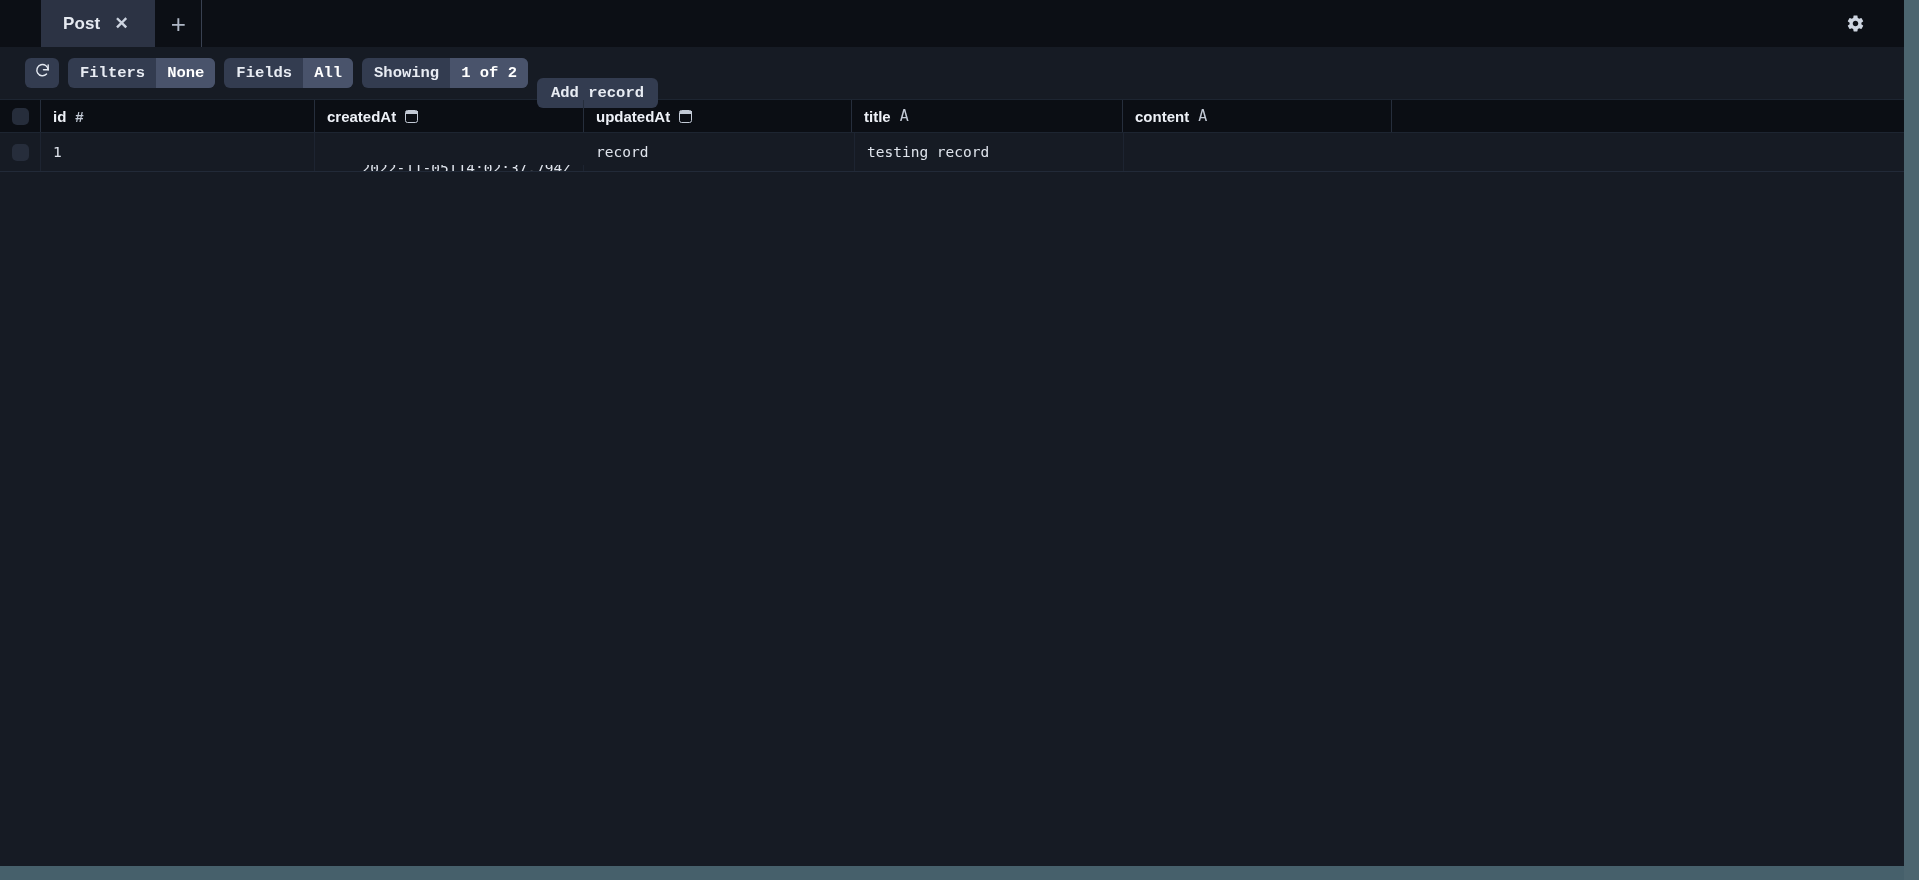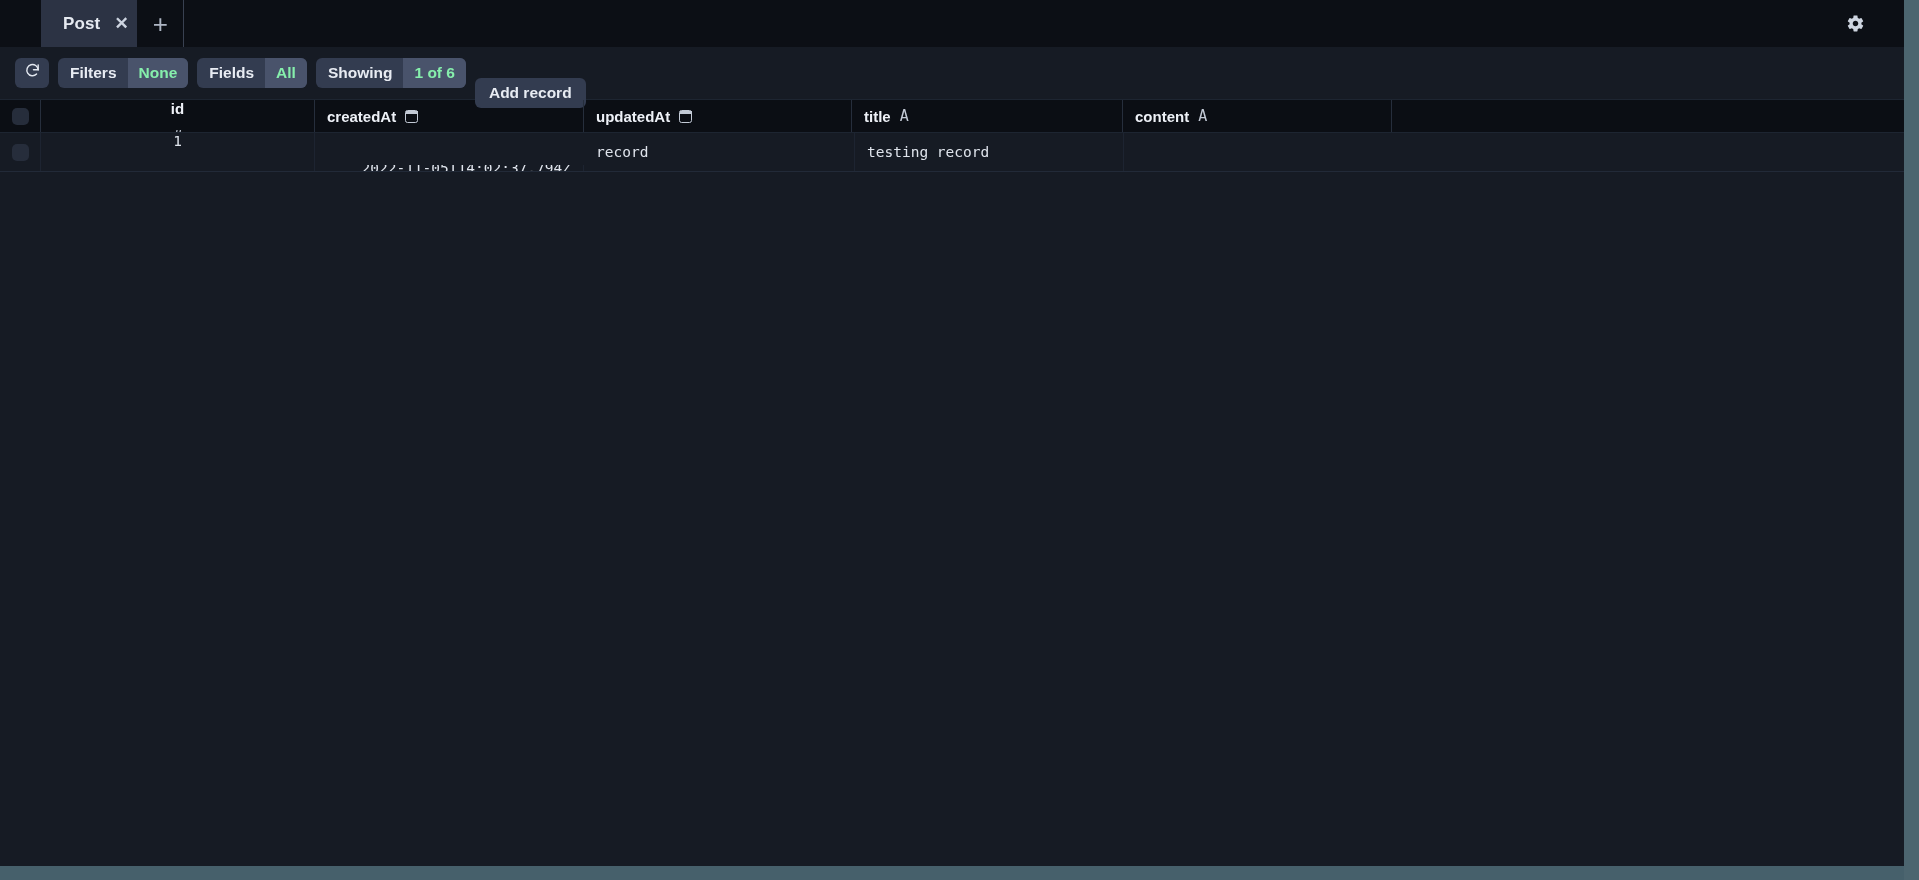--- a/index.html
+++ b/index.html
@@ -26,21 +26,21 @@
     background: #0c0f15;
     display: flex;
     align-items: flex-end;
     padding-left: 41px;
   }
   .tab {
     height: 47px;
     display: flex;
     align-items: center;
     gap: 14px;
-    padding: 0 8px 0 22px;
+    padding: 0 26px 0 22px;
     background: #2c3344;
     color: #e4e8ef;
     font-size: 17px;
     font-weight: bold;
     letter-spacing: .1px;
     cursor: default;
   }
   .tab-label { color: #e6eaf1; }
   .tab-close {
     color: #cdd4e0;
@@ -80,22 +80,23 @@
   }
   .gear-btn svg { display: block; }
 
   
   .toolbar {
     height: 52px;
     background: #161b24;
     display: flex;
     align-items: center;
     gap: 9px;
-    padding: 0 15px;
+    padding: 0 25px;
     border-bottom: 1px solid #20273200;
+    font-family: Liberation Mono, monospace;
   }
   .tb-btn {
     height: 30px;
     border-radius: 6px;
     background: #333c50;
     color: #e8ecf3;
     display: flex;
     align-items: center;
     font-size: 15.5px;
     font-weight: bold;
@@ -107,21 +108,21 @@
     width: 34px;
     justify-content: center;
   }
   .tb-seg-label { padding: 0 11px 0 12px; }
   .tb-seg-value {
     padding: 0 11px;
     align-self: stretch;
     display: flex;
     align-items: center;
     background: #49536b;
-    color: #86efac;
+    color: #ffffff;
   }
   .tb-plain { padding: 0 14px; margin-top: 40px; }
 
   
   .grid {
     background: #161b24;
   }
   .grid-row {
     display: flex;
     align-items: stretch;
@@ -154,21 +155,21 @@
   }
   .data-row .cell {
     border-right: 1px solid #1d2431;
     color: #dfe4ec;
     font-family: "DejaVu Sans Mono", "Liberation Mono", monospace;
     font-size: 14.5px;
   }
 
   
   .c-check { width: 41px; padding: 0; justify-content: center; }
-  .c-id      { width: 274px; flex-direction: column; }
+  .c-id      { width: 274px; }
   .c-created { width: 269px; }
   .c-updated { width: 268px; }
   .c-title   { width: 271px; align-items: center; }
   .c-content { width: 269px; }
   .c-rest    { flex: 1 1 auto; border-right: none !important; }
 
   .head-row .c-check,
   .data-row .c-check { border-right: 1px solid #262e3c; }
   .data-row .c-check { border-right: 1px solid #1d2431; }
 
@@ -279,21 +280,21 @@
       <span class="tb-seg-value">None</span>
     </div>
 
     <div class="tb-btn">
       <span class="tb-seg-label">Fields</span>
       <span class="tb-seg-value">All</span>
     </div>
 
     <div class="tb-btn">
       <span class="tb-seg-label">Showing</span>
-      <span class="tb-seg-value">1 of 6</span>
+      <span class="tb-seg-value">1 of 2</span>
     </div>
 
     <div class="tb-btn tb-plain">
       <span>Add record</span>
     </div>
   </div>
 
   <div class="grid">
 
     <div class="grid-row head-row">

